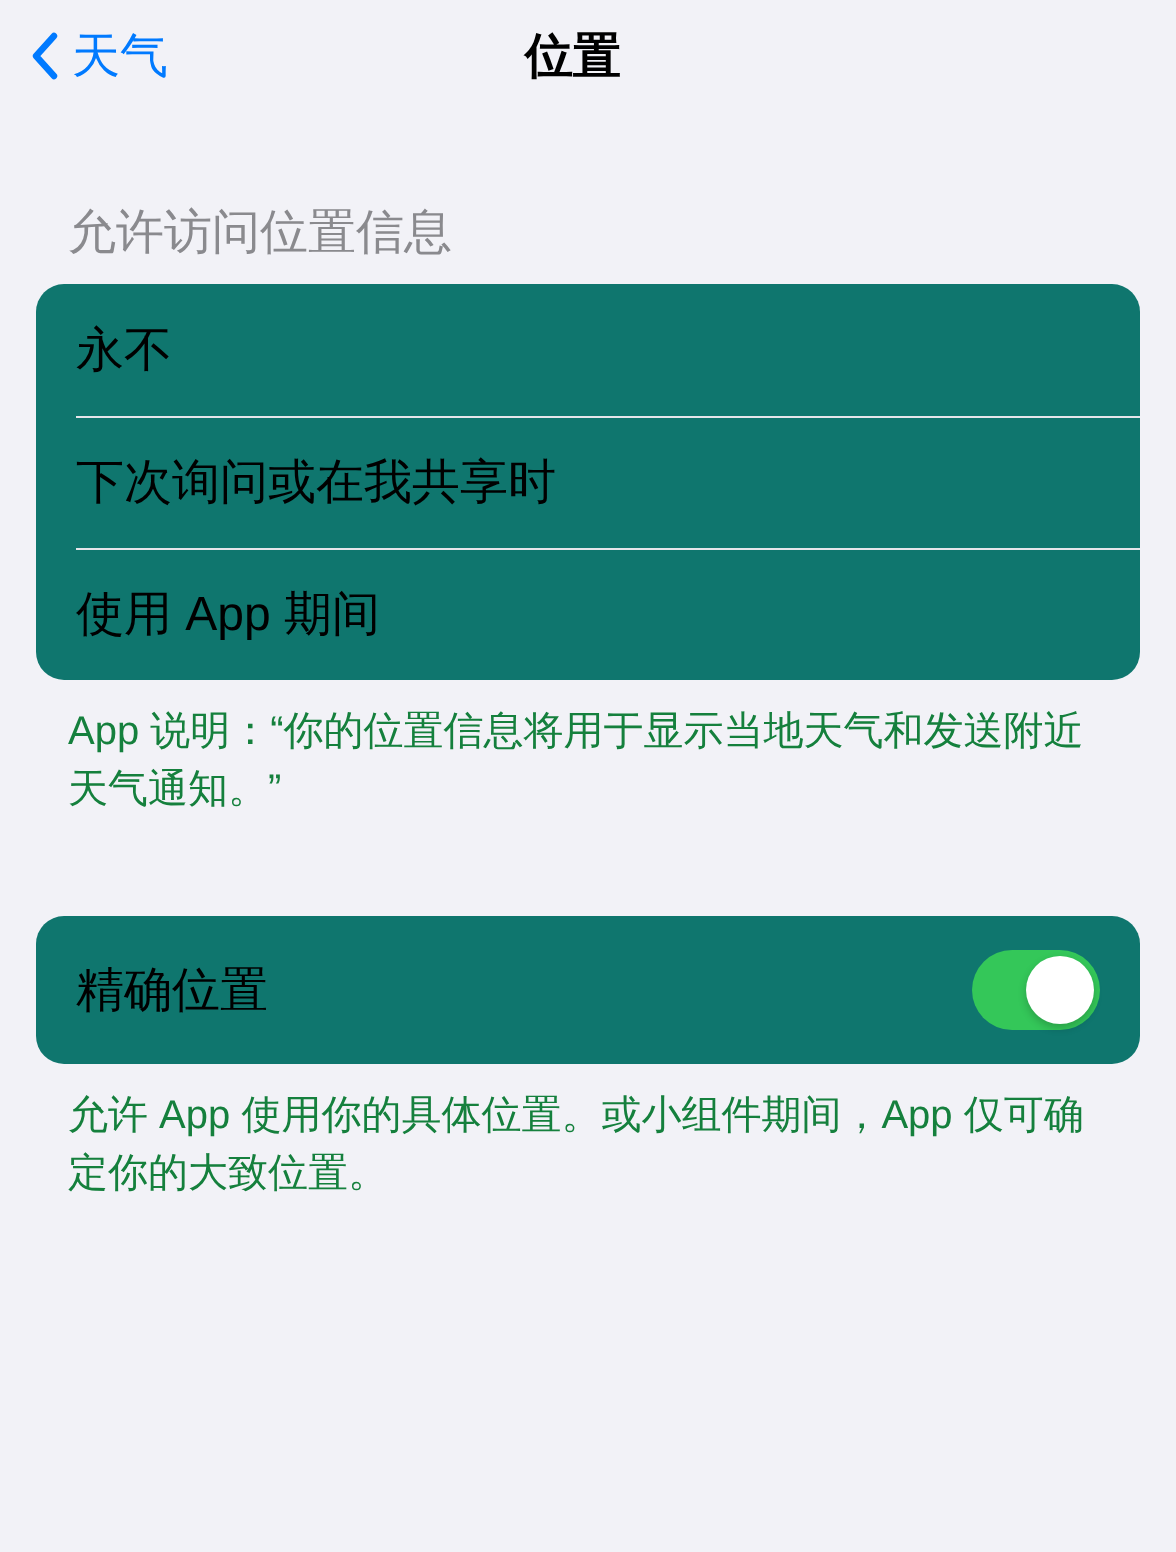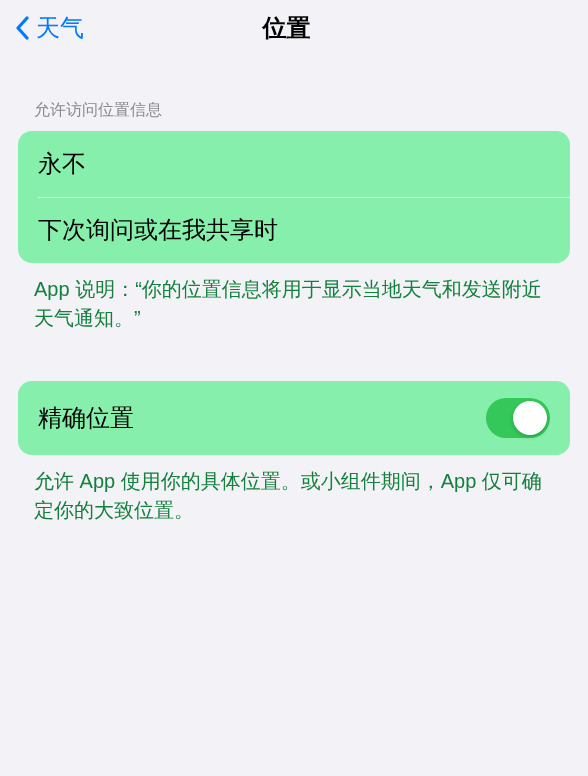--- a/index.html
+++ b/index.html
@@ -35,26 +35,26 @@
       position: absolute;
       left: 0; right: 15px;
       text-align: center;
       font-size: 24px;
       font-weight: 600;
       color: #000;
       pointer-events: none;
     }
     .section-header {
       padding: 44px 34px 10px;
-      font-size: 16px;
+      font-size: 24px;
       color: #8a8a8e;
     }
     .group {
       margin: 0 18px;
-      background: #86efac;
+      background: #0f766e;
       border-radius: 14px;
       overflow: hidden;
     }
     .row {
       display: flex;
       align-items: center;
       justify-content: space-between;
       padding: 17px 20px;
       font-size: 24px;
       color: #000;
@@ -128,20 +128,23 @@
 
 <div class="section-header">允许访问位置信息</div>
 
 <div class="group">
   <div class="row">
     <span>永不</span>
   </div>
   <div class="row">
     <span>下次询问或在我共享时</span>
   </div>
+  <div class="row">
+    <span>使用 App 期间</span>
+  </div>
 </div>
 
 <div class="footer">App 说明：“你的位置信息将用于显示当地天气和发送附近天气通知。”</div>
 
 <div class="spacer"></div>
 
 <div class="group">
   <div class="row">
     <span>精确位置</span>
     <div class="toggle"></div>

